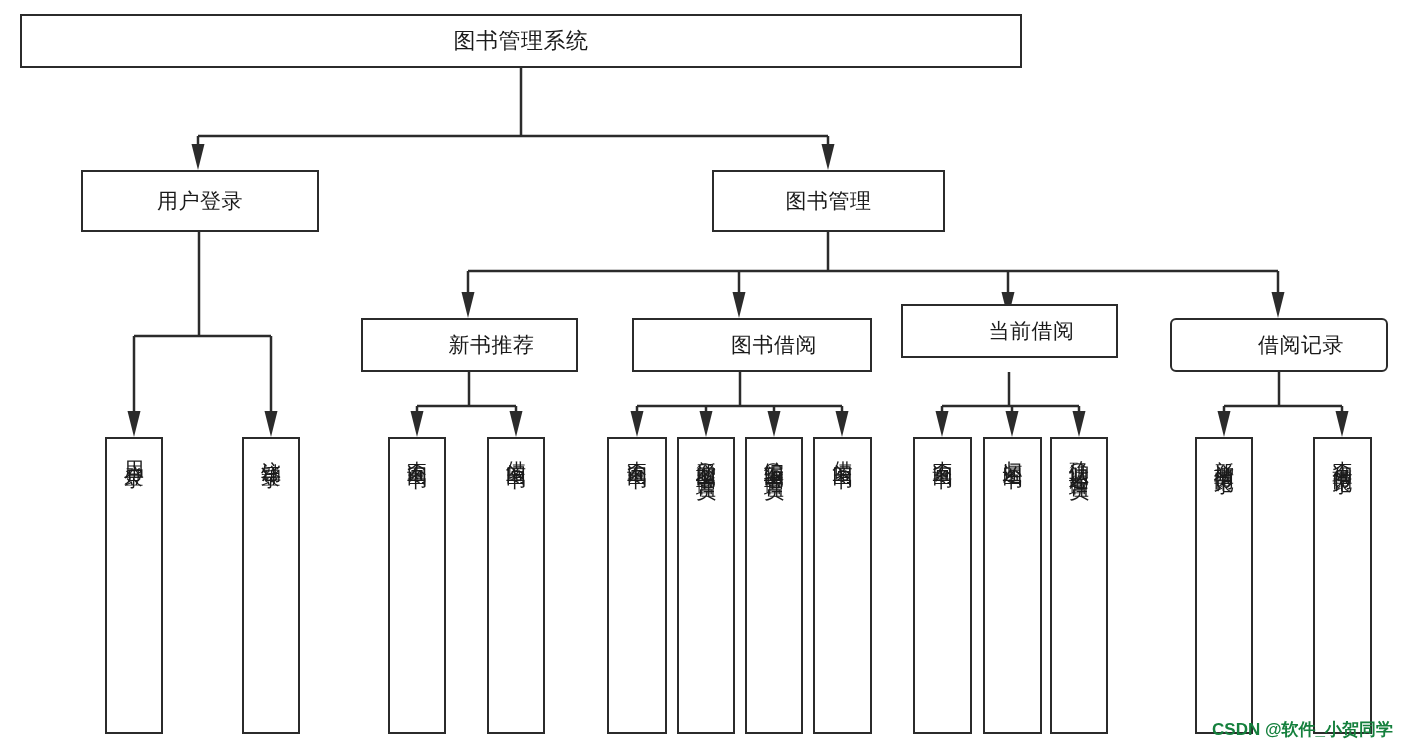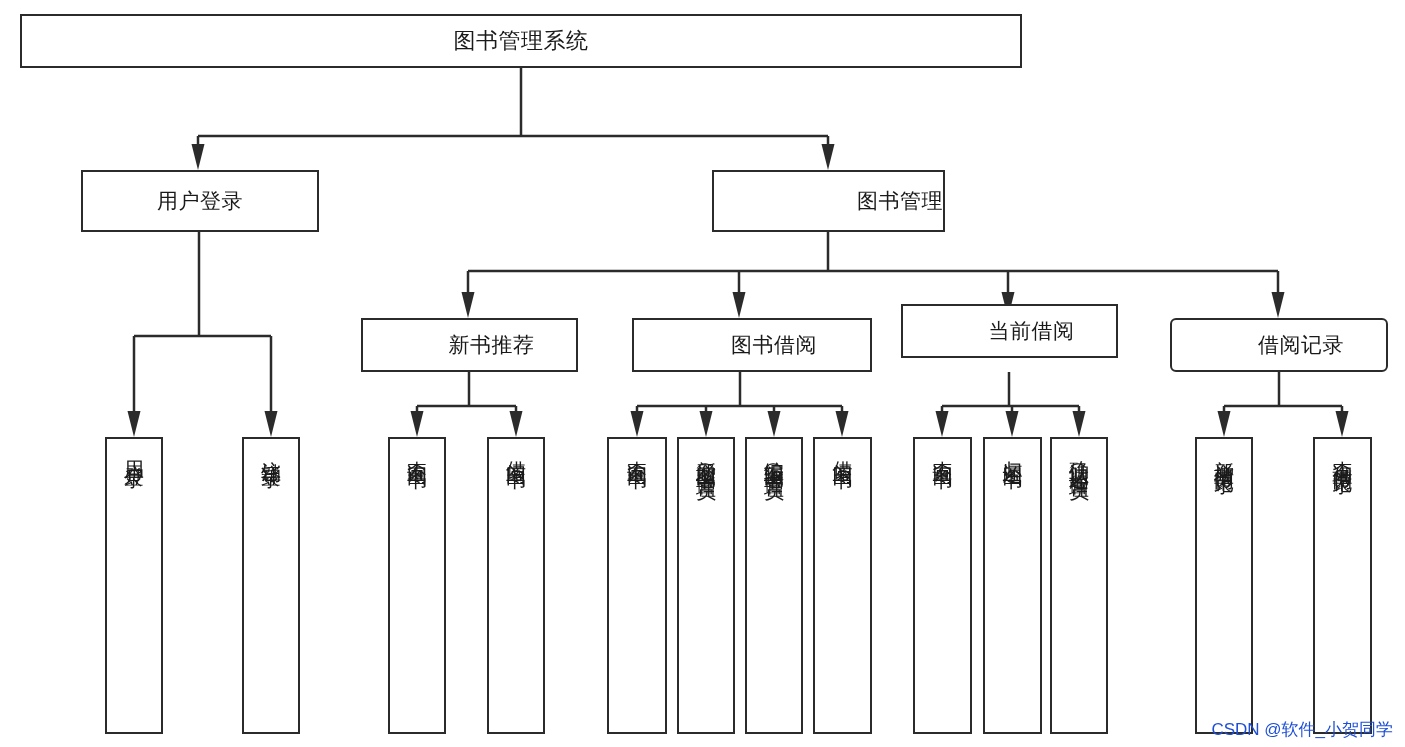--- a/index.html
+++ b/index.html
@@ -68,23 +68,24 @@
     fill: none;
   }
   .arrow-head {
     fill: #2b2b2b;
   }
   .watermark {
     position: absolute;
     right: 12px;
     bottom: 6px;
     font-size: 17px;
-    color: #1d4ed8;
+    color: #15803d;
     white-space: nowrap;
     user-select: none;
+    font-weight: bold;
   }
 </style>
 </head>
 <body>
 
 <div id="canvas">
   <svg class="links" id="links" viewBox="0 0 1405 747">
       <line x1="521" y1="68" x2="521" y2="136" class="link-line"></line>
       <line x1="198" y1="136" x2="828" y2="136" class="link-line"></line>
       <line x1="198" y1="136" x2="198" y2="144" class="link-line"></line>
@@ -138,21 +139,21 @@
       <line x1="1342" y1="406" x2="1342" y2="411" class="link-line"></line>
       <polygon points="1335.5,411 1348.5,411 1342,437" class="arrow-head"></polygon>
     </svg>
   <div id="nodes-layer">
       <div class="node root" style="left: 20px; top: 14px; width: 1002px; height: 54px;">
         <span class="node-label">图书管理系统</span>
       </div>
       <div class="node level1" style="left: 81px; top: 170px; width: 238px; height: 62px;">
         <span class="node-label">用户登录</span>
       </div>
-      <div class="node level1" style="left: 712px; top: 170px; width: 233px; height: 62px; justify-content: flex-end;">
+      <div class="node level1" style="left: 712px; top: 170px; width: 233px; height: 62px;">
         <span class="node-label">图书管理</span>
       </div>
       <div class="node level2" style="left: 361px; top: 318px; width: 217px; height: 54px;">
         <span class="node-label">新书推荐</span>
       </div>
       <div class="node level2" style="left: 632px; top: 318px; width: 240px; height: 54px;">
         <span class="node-label">图书借阅</span>
       </div>
       <div class="node level2" style="left: 901px; top: 304px; width: 217px; height: 54px;">
         <span class="node-label">当前借阅</span>

